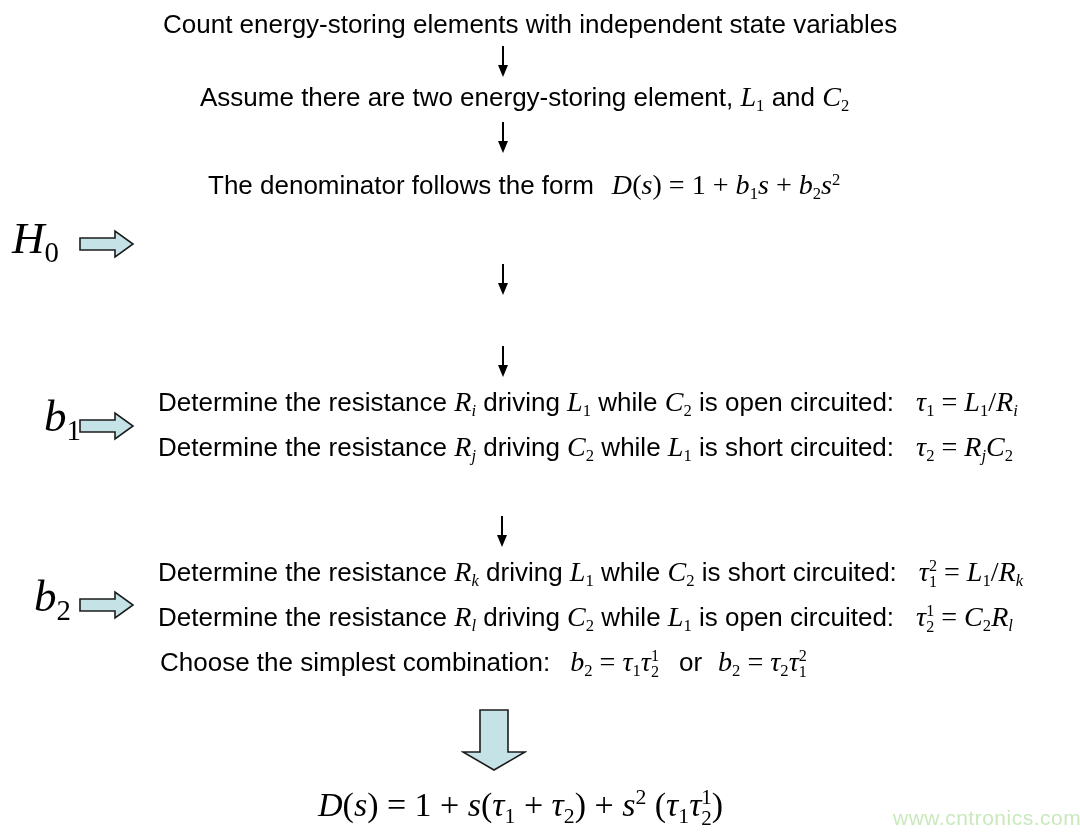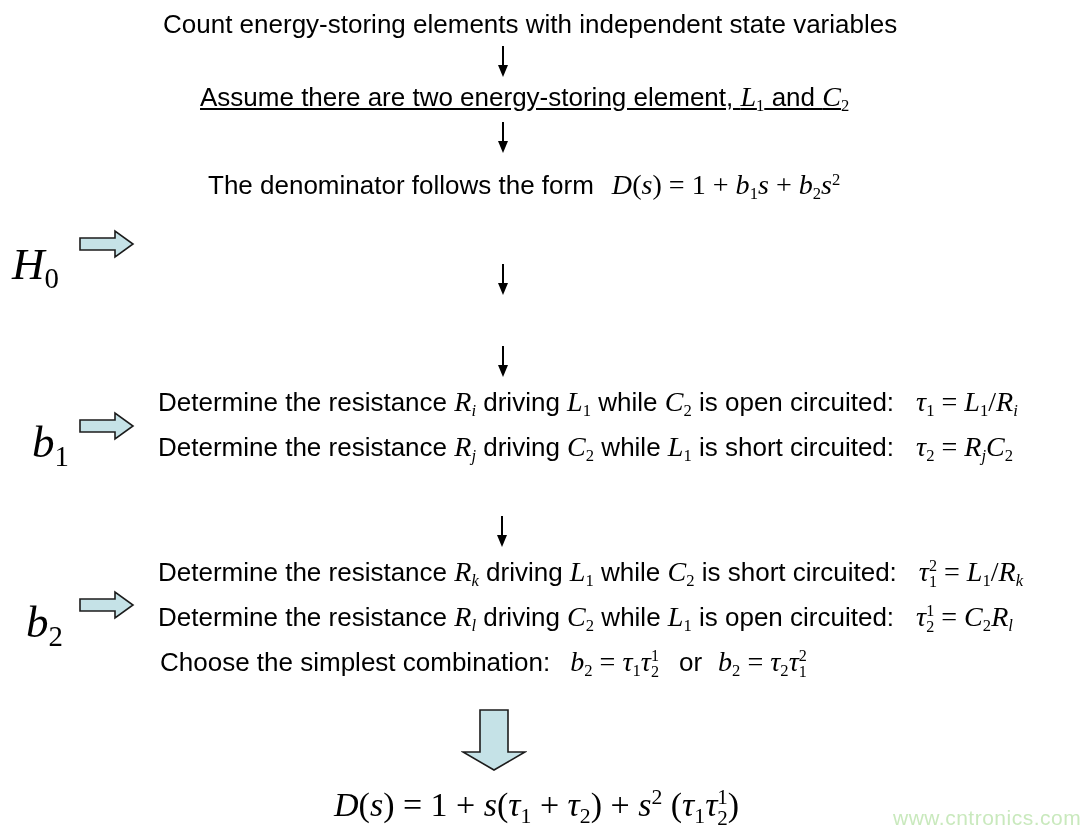--- a/index.html
+++ b/index.html
@@ -47,23 +47,22 @@
 
   
   .math-base { font-family: "Liberation Serif", "DejaVu Serif", serif; }
   .math-base .seg-i, .math-base .seg-s { font-size: 1em; }
 
   .side-label {
     position: absolute;
     white-space: nowrap;
     font-size: 45px;
     line-height: 1.1;
-    margin-top: 26px;
   }
-  .final-line { font-size: 34px; line-height: 44px; margin-left: 16px; }
+  .final-line { font-size: 34px; line-height: 44px; }
 
   
   .darrow, .rarrow, .bigarrow { position: absolute; display: block; }
   .darrow .shaft { stroke: var(--ink, #000); stroke-width: 2; }
   .darrow .head  { fill: var(--ink, #000); }
   .rarrow polygon, .bigarrow polygon {
     fill: var(--arrow-fill, #c5e2e7);
     stroke: var(--arrow-stroke, #1c1c1c);
     stroke-width: 1.6;
     stroke-linejoin: miter;
@@ -82,21 +81,21 @@
 
 <div class="canvas">
 
   <div class="line" style="left:163px; top:8px;"><span class="seg-t">Count energy-storing elements with independent state variables</span></div>
 
   <svg class="darrow" style="left:495px; top:46px;" width="16" height="31">
     <line class="shaft" x1="8" y1="0" x2="8" y2="21"></line>
     <polygon class="head" points="3,19 13,19 8,31"></polygon>
   </svg>
 
-  <div class="line" style="left:200px; top:81px;text-decoration:underline;"><span class="seg-t">Assume there are two energy-storing element, </span><span class="seg-i">L</span><span class="seg-sub">1</span><span class="seg-t"> and </span><span class="seg-i">C</span><span class="seg-sub">2</span></div>
+  <div class="line" style="left:200px; top:81px;"><span class="seg-t">Assume there are two energy-storing element, </span><span class="seg-i">L</span><span class="seg-sub">1</span><span class="seg-t"> and </span><span class="seg-i">C</span><span class="seg-sub">2</span></div>
 
   <svg class="darrow" style="left:495px; top:122px;" width="16" height="31">
     <line class="shaft" x1="8" y1="0" x2="8" y2="21"></line>
     <polygon class="head" points="3,19 13,19 8,31"></polygon>
   </svg>
 
   <div class="line" style="left:208px; top:164px;"><span class="seg-t">The denominator follows the form</span><span class="seg-gap" style="width: 18px;"></span><span class="seg-i">D</span><span class="seg-s">(</span><span class="seg-i">s</span><span class="seg-s">) = 1 + </span><span class="seg-i">b</span><span class="seg-sub">1</span><span class="seg-i">s</span><span class="seg-s"> + </span><span class="seg-i">b</span><span class="seg-sub">2</span><span class="seg-i">s</span><span class="seg-sup">2</span></div>
 
   <div class="side-label math-base" style="left:12px; top:214px;"><span class="seg-i">H</span><span class="seg-sub">0</span></div>
   <svg class="rarrow" style="left:79px; top:229px;" width="56" height="30">
@@ -108,34 +107,34 @@
     <line class="shaft" x1="8" y1="0" x2="8" y2="21"></line>
     <polygon class="head" points="3,19 13,19 8,31"></polygon>
   </svg>
 
 
   <svg class="darrow" style="left:495px; top:346px;" width="16" height="31">
     <line class="shaft" x1="8" y1="0" x2="8" y2="21"></line>
     <polygon class="head" points="3,19 13,19 8,31"></polygon>
   </svg>
 
-  <div class="side-label math-base" style="left:32px; top:392px;"><span class="seg-i">b</span><span class="seg-sub">1</span></div>
+  <div class="side-label math-base" style="left:44px; top:392px;"><span class="seg-i">b</span><span class="seg-sub">1</span></div>
   <svg class="rarrow" style="left:79px; top:411px;" width="56" height="30">
     <polygon points="1,9 36,9 36,2 54,15 36,28 36,21 1,21"></polygon>
   </svg>
 
   <div class="line" style="left:158px; top:386px;"><span class="seg-t">Determine the resistance </span><span class="seg-i">R</span><span class="seg-isub">i</span><span class="seg-t"> driving </span><span class="seg-i">L</span><span class="seg-sub">1</span><span class="seg-t"> while </span><span class="seg-i">C</span><span class="seg-sub">2</span><span class="seg-t"> is open circuited:</span><span class="seg-gap" style="width: 22px;"></span><span class="seg-i">τ</span><span class="seg-sub">1</span><span class="seg-s"> = </span><span class="seg-i">L</span><span class="seg-sub">1</span><span class="seg-s">/</span><span class="seg-i">R</span><span class="seg-isub">i</span></div>
   <div class="line" style="left:158px; top:431px;"><span class="seg-t">Determine the resistance </span><span class="seg-i">R</span><span class="seg-isub">j</span><span class="seg-t"> driving </span><span class="seg-i">C</span><span class="seg-sub">2</span><span class="seg-t"> while </span><span class="seg-i">L</span><span class="seg-sub">1</span><span class="seg-t"> is short circuited:</span><span class="seg-gap" style="width: 22px;"></span><span class="seg-i">τ</span><span class="seg-sub">2</span><span class="seg-s"> = </span><span class="seg-i">R</span><span class="seg-isub">j</span><span class="seg-i">C</span><span class="seg-sub">2</span></div>
 
   <svg class="darrow" style="left:494px; top:516px;" width="16" height="31">
     <line class="shaft" x1="8" y1="0" x2="8" y2="21"></line>
     <polygon class="head" points="3,19 13,19 8,31"></polygon>
   </svg>
 
-  <div class="side-label math-base" style="left:26px; top:572px;"><span class="seg-i">b</span><span class="seg-sub">2</span></div>
+  <div class="side-label math-base" style="left:34px; top:572px;"><span class="seg-i">b</span><span class="seg-sub">2</span></div>
   <svg class="rarrow" style="left:79px; top:590px;" width="56" height="30">
     <polygon points="1,9 36,9 36,2 54,15 36,28 36,21 1,21"></polygon>
   </svg>
 
   <div class="line" style="left:158px; top:556px;"><span class="seg-t">Determine the resistance </span><span class="seg-i">R</span><span class="seg-isub">k</span><span class="seg-t"> driving </span><span class="seg-i">L</span><span class="seg-sub">1</span><span class="seg-t"> while </span><span class="seg-i">C</span><span class="seg-sub">2</span><span class="seg-t"> is short circuited:</span><span class="seg-gap" style="width: 22px;"></span><span class="seg-i">τ</span><span class="seg-ss"><span class="ss-up">2</span><span class="ss-dn">1</span></span><span class="seg-s"> = </span><span class="seg-i">L</span><span class="seg-sub">1</span><span class="seg-s">/</span><span class="seg-i">R</span><span class="seg-isub">k</span></div>
   <div class="line" style="left:158px; top:601px;"><span class="seg-t">Determine the resistance </span><span class="seg-i">R</span><span class="seg-isub">l</span><span class="seg-t"> driving </span><span class="seg-i">C</span><span class="seg-sub">2</span><span class="seg-t"> while </span><span class="seg-i">L</span><span class="seg-sub">1</span><span class="seg-t"> is open circuited:</span><span class="seg-gap" style="width: 22px;"></span><span class="seg-i">τ</span><span class="seg-ss"><span class="ss-up">1</span><span class="ss-dn">2</span></span><span class="seg-s"> = </span><span class="seg-i">C</span><span class="seg-sub">2</span><span class="seg-i">R</span><span class="seg-isub">l</span></div>
   <div class="line" style="left:160px; top:646px;"><span class="seg-t">Choose the simplest combination:</span><span class="seg-gap" style="width: 20px;"></span><span class="seg-i">b</span><span class="seg-sub">2</span><span class="seg-s"> = </span><span class="seg-i">τ</span><span class="seg-sub">1</span><span class="seg-i">τ</span><span class="seg-ss"><span class="ss-up">1</span><span class="ss-dn">2</span></span><span class="seg-gap" style="width: 20px;"></span><span class="seg-t">or</span><span class="seg-gap" style="width: 16px;"></span><span class="seg-i">b</span><span class="seg-sub">2</span><span class="seg-s"> = </span><span class="seg-i">τ</span><span class="seg-sub">2</span><span class="seg-i">τ</span><span class="seg-ss"><span class="ss-up">2</span><span class="ss-dn">1</span></span></div>
 
   <svg class="bigarrow" style="left:461px; top:709px;" width="66" height="62">
     <polygon points="19,1 47,1 47,43 64,43 33,61 2,43 19,43"></polygon>

